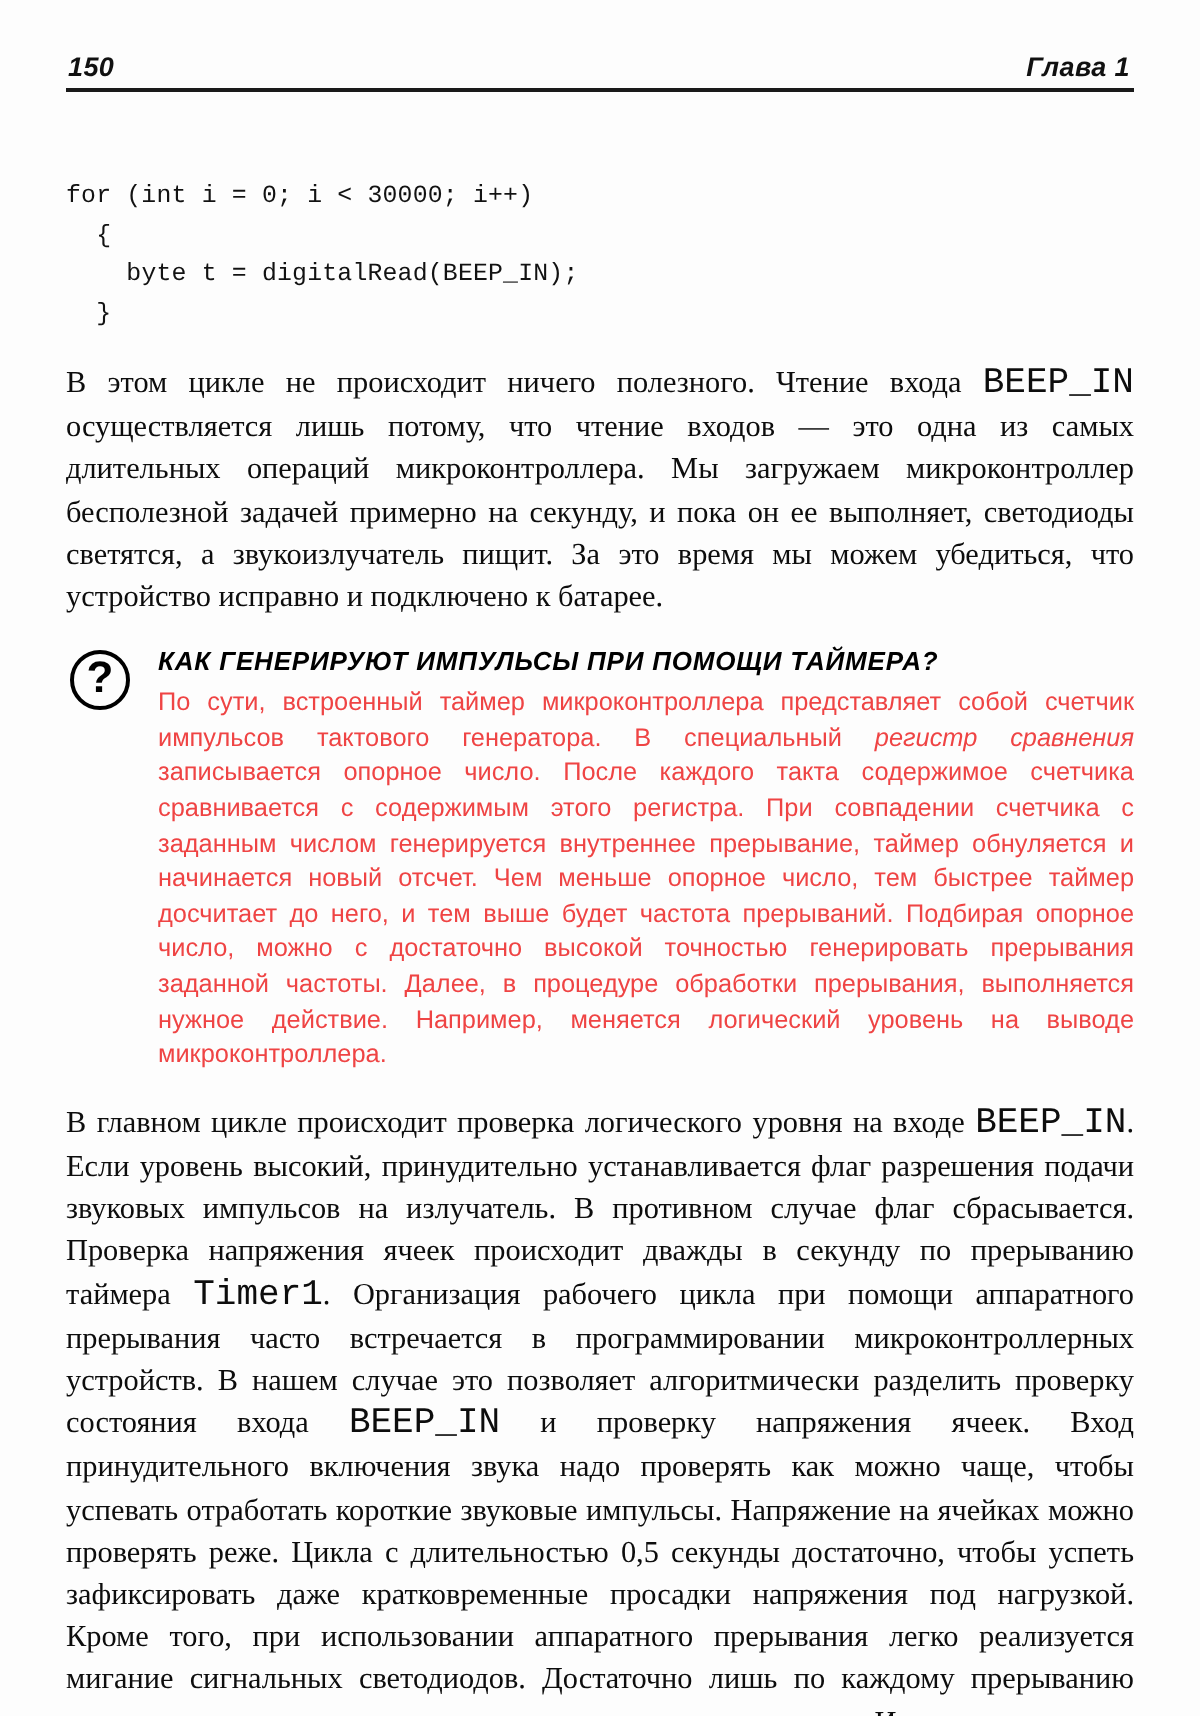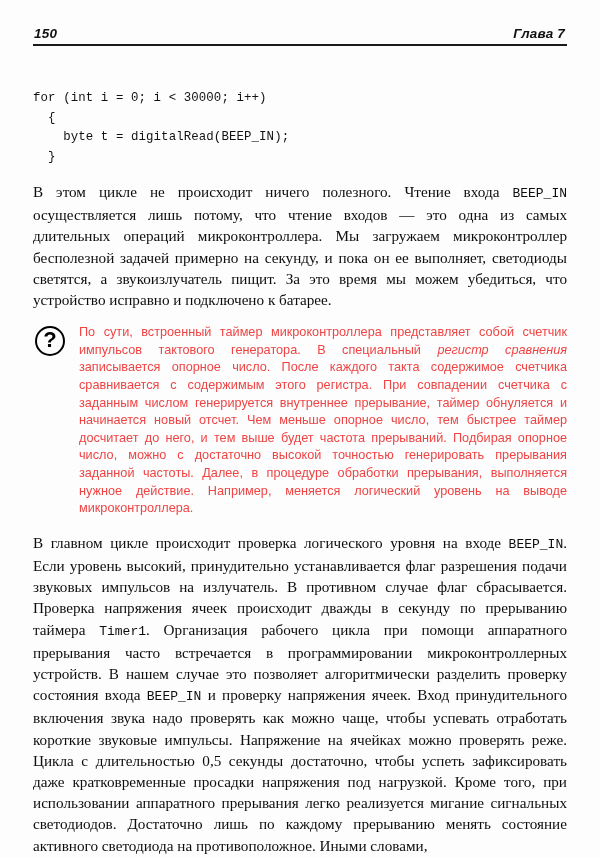--- a/index.html
+++ b/index.html
@@ -69,21 +69,21 @@
     font-size: 15.2px;
     line-height: 21.2px;
     text-align: justify;
     margin: 0 0 10px 0;
     color: #0d0d0d;
     hyphens: manual;
   }
   p.body.tight { margin-bottom: 0; }
   code.inl {
     font-family: "Liberation Mono", "DejaVu Sans Mono", monospace;
-    font-size: 13px;
+    font-size: 18px;
     letter-spacing: 0;
   }
   p.italpara {
     font-size: 15.2px;
     line-height: 21.2px;
     text-align: justify;
     font-style: italic;
     margin: 0;
     color: #0d0d0d;
   }
@@ -137,36 +137,37 @@
   .callout-text em { font-style: italic; }
 </style>
 </head>
 <body>
 
 <div class="page">
   <div class="content">
 
     <div class="runhead">
       <span class="folio">150</span>
-      <span class="chap">Глава 7</span>
+      <span class="chap">Глава 1</span>
     </div>
     <div class="rule"></div>
 
     <div class="code code-top">for (int i = 0; i &lt; 30000; i++)
   {
     byte t = digitalRead(BEEP_IN);
   }</div>
 
     <p class="body"><span>В этом цикле не происходит ничего полезного. Чтение входа </span><code class="inl">BEEP_IN</code><span> осуществляется лишь потому, что чтение входов — это одна из самых длительных операций микроконтроллера. Мы загружаем микроконтроллер бесполезной задачей примерно на секунду, и пока он ее выполняет, светодиоды светятся, а звукоизлучатель пищит. За это время мы можем убедиться, что устройство исправно и подключено к батарее.</span></p>
 
     <div class="callout">
       <div class="q-icon">
           <span>?</span>
         </div>
       <div class="callout-body">
+        <div class="callout-title">КАК ГЕНЕРИРУЮТ ИМПУЛЬСЫ ПРИ ПОМОЩИ ТАЙМЕРА?</div>
         <p class="callout-text"><span>По сути, встроенный таймер микроконтроллера представляет собой счетчик импульсов тактового генератора. В специальный </span><em>регистр сравнения</em><span> записывается опорное число. После каждого такта содержимое счетчика сравнивается с содержимым этого регистра. При совпадении счетчика с заданным числом генерируется внутреннее прерывание, таймер обнуляется и начинается новый отсчет. Чем меньше опорное число, тем быстрее таймер досчитает до него, и тем выше будет частота прерываний. Подбирая опорное число, можно с достаточно высокой точностью генерировать прерывания заданной частоты. Далее, в процедуре обработки прерывания, выполняется нужное действие. Например, меняется логический уровень на выводе микроконтроллера.</span></p>
       </div>
     </div>
 
     <p class="body tight"><span>В главном цикле происходит проверка логического уровня на входе </span><code class="inl">BEEP_IN</code><span>. Если уровень высокий, принудительно устанавливается флаг разрешения подачи звуковых импульсов на излучатель. В противном случае флаг сбрасывается. Проверка напряжения ячеек происходит дважды в секунду по прерыванию таймера </span><code class="inl">Timer1</code><span>. Организация рабочего цикла при помощи аппаратного прерывания часто встречается в программировании микроконтроллерных устройств. В нашем случае это позволяет алгоритмически разделить проверку состояния входа </span><code class="inl">BEEP_IN</code><span> и проверку напряжения ячеек. Вход принудительного включения звука надо проверять как можно чаще, чтобы успевать отработать короткие звуковые импульсы. Напряжение на ячейках можно проверять реже. Цикла с длительностью 0,5 секунды достаточно, чтобы успеть зафиксировать даже кратковременные просадки напряжения под нагрузкой. Кроме того, при использовании аппаратного прерывания легко реализуется мигание сигнальных светодиодов. Достаточно лишь по каждому прерыванию менять состояние активного светодиода на противоположное. Иными словами, </span></p>
 
     <p class="italpara"><span>стандартный метод Arduino, когда главный цикл программы организуется в виде цикла </span></p>
 
   </div>
 </div>

